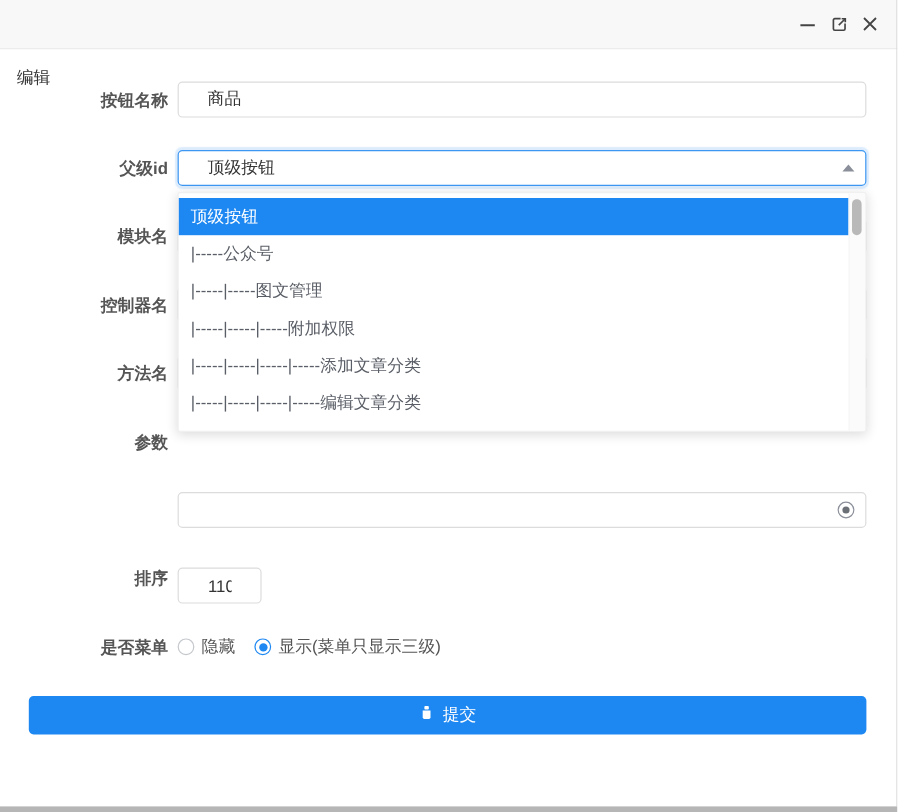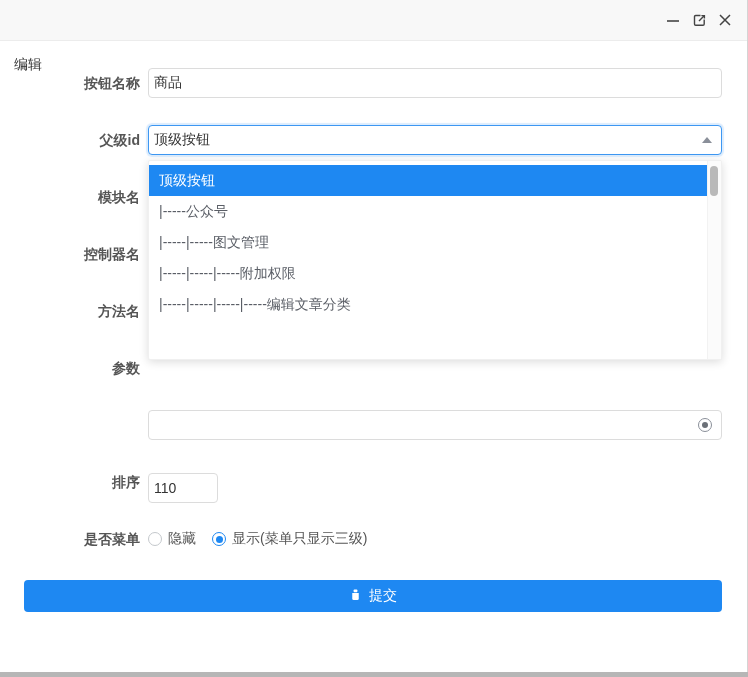--- a/index.html
+++ b/index.html
@@ -14,21 +14,21 @@
   .title{ position:absolute; left:14px; top:0; line-height:40px; font-size:14px; color:#333;margin-top:44px; }
   .controls{ position:absolute; right:10px; top:0; height:40px; display:flex; align-items:center; }
   .ctrl{ width:26px; height:26px; border:none; background:transparent; cursor:pointer;
          display:flex; align-items:center; justify-content:center; padding:0; }
   .ctrl svg{ display:block; }
 
   
   .lbl{ position:absolute; left:0; width:140px; text-align:right; line-height:30px;
         font-size:14px; color:#555; white-space:nowrap;font-weight:bold; }
   .ipt{ position:absolute; left:148px; width:574px; height:30px;
-        border:1px solid #dcdcdc; border-radius:4px; padding:0 5px;
+        border:1px solid #dcdcdc; border-radius:4px; padding:0 24px;
         font-size:14px; color:#333; background:#fff; outline:none;
         font-family:"Liberation Sans","DejaVu Sans",sans-serif; }
   .ipt::placeholder{ color:#c6c9cd; opacity:1; }
   .ipt.small{ width:70px; }
   .ipt.focused{ border-color:#3d97f2; box-shadow:0 0 1px 2px rgba(61,151,242,.18); }
 
   
   .sel-arrow{ position:absolute; left:702px; width:0; height:0;
               border-left:5px solid transparent; border-right:5px solid transparent;
               border-bottom:6px solid #8a8f99; }
@@ -144,20 +144,21 @@
         </span>
       <span>显示(菜单只显示三级)</span>
     </span>
   </div>
 
   <div class="panel">
     <div class="opt selected">顶级按钮</div>
     <div class="opt">|-----公众号</div>
     <div class="opt">|-----|-----图文管理</div>
     <div class="opt">|-----|-----|-----附加权限</div>
+    <div class="opt">|-----|-----|-----|-----添加文章分类</div>
     <div class="opt">|-----|-----|-----|-----编辑文章分类</div>
     <div class="sb-track">
       <span class="sb-thumb"></span>
     </div>
   </div>
 
   <button class="submit">
     <span>
       <svg width="13" height="13" viewBox="0 0 14 14" fill="#fff">
         <rect x="5" y="1.5" width="4" height="3" rx="0.8"></rect>

